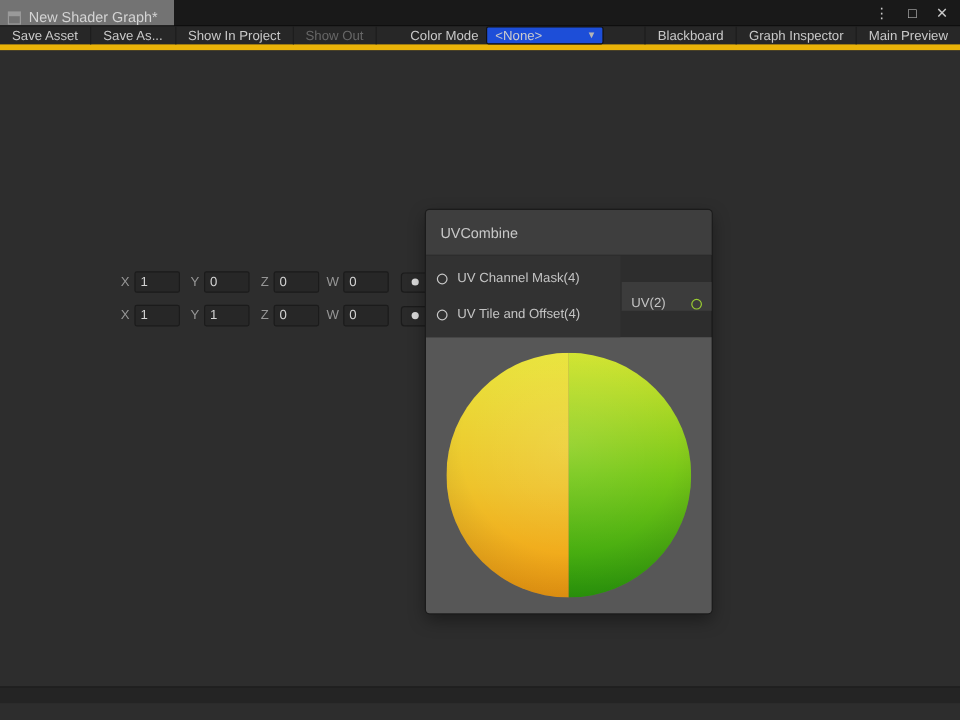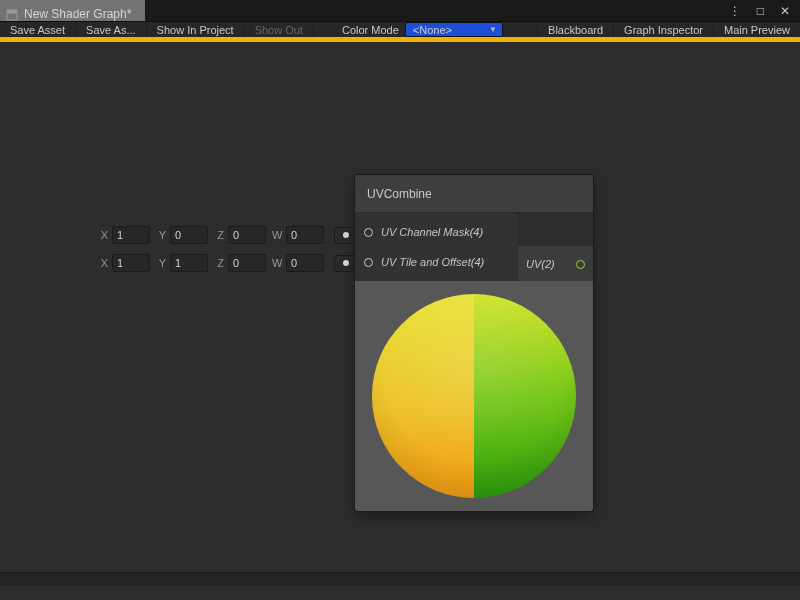--- a/index.html
+++ b/index.html
@@ -50,28 +50,28 @@
                    border-radius:3px; display:flex; align-items:center;
                    justify-content:center; margin-left:4px; }
   .vec-connector .dot { width:6px; height:6px; border-radius:50%; background:#d8d8d8; }
 
   
   .node { position:absolute; left:355px; top:133px; width:238px; border-radius:3px;
           box-shadow:0 0 0 1px #1b1b1b, 0 5px 14px rgba(0,0,0,.4); }
   .node-header { height:38px; background:#3e3e3e; display:flex; align-items:center;
                  padding:0 12px; color:#c8c8c8; font-size:12px;
                  border-bottom:1px solid #2a2a2a; border-radius:3px 3px 0 0; }
-  .node-body { display:flex; align-items:flex-end;font-style:italic; }
+  .node-body { display:flex; align-items:center; }
   .node-inputs { flex:1; background:#323232; padding:4px 0; }
   .port-row { height:30px; display:flex; align-items:center; padding:0 9px; gap:8px;
               color:#c4c4c4; font-size:11px; white-space:nowrap; }
   .port-circle { width:9px; height:9px; border-radius:50%;
                  border:1.5px solid #c8c8c8; flex:none; }
   .node-output { width:76px; background:#3c3c3c; border-left:1px solid #2a2a2a;
-                 padding:12px 8px 11px 8px; display:flex; align-items:flex-start;
+                 padding:12px 8px 0 8px; display:flex; align-items:flex-start;
                  justify-content:space-between; color:#c4c4c4; font-size:11px; }
   .port-circle.output { border-color:#9acd32; margin-top:2px; }
   .node-preview { height:230px; background:#575757; display:flex; align-items:center;
                   justify-content:center; border-radius:0 0 3px 3px; }
   .sphere { position:relative; width:204px; height:204px; border-radius:50%;
             overflow:hidden; display:flex; }
   .sphere .half { width:50%; height:100%; }
   .sphere .left  { background:linear-gradient(to bottom,#e9e43c 0%,#eec32b 55%,#f39c12 100%); }
   .sphere .right { background:linear-gradient(to bottom,#d2e430 0%,#77c818 50%,#2c9e0c 100%); }
   .sphere .shade { position:absolute; inset:0; border-radius:50%;

